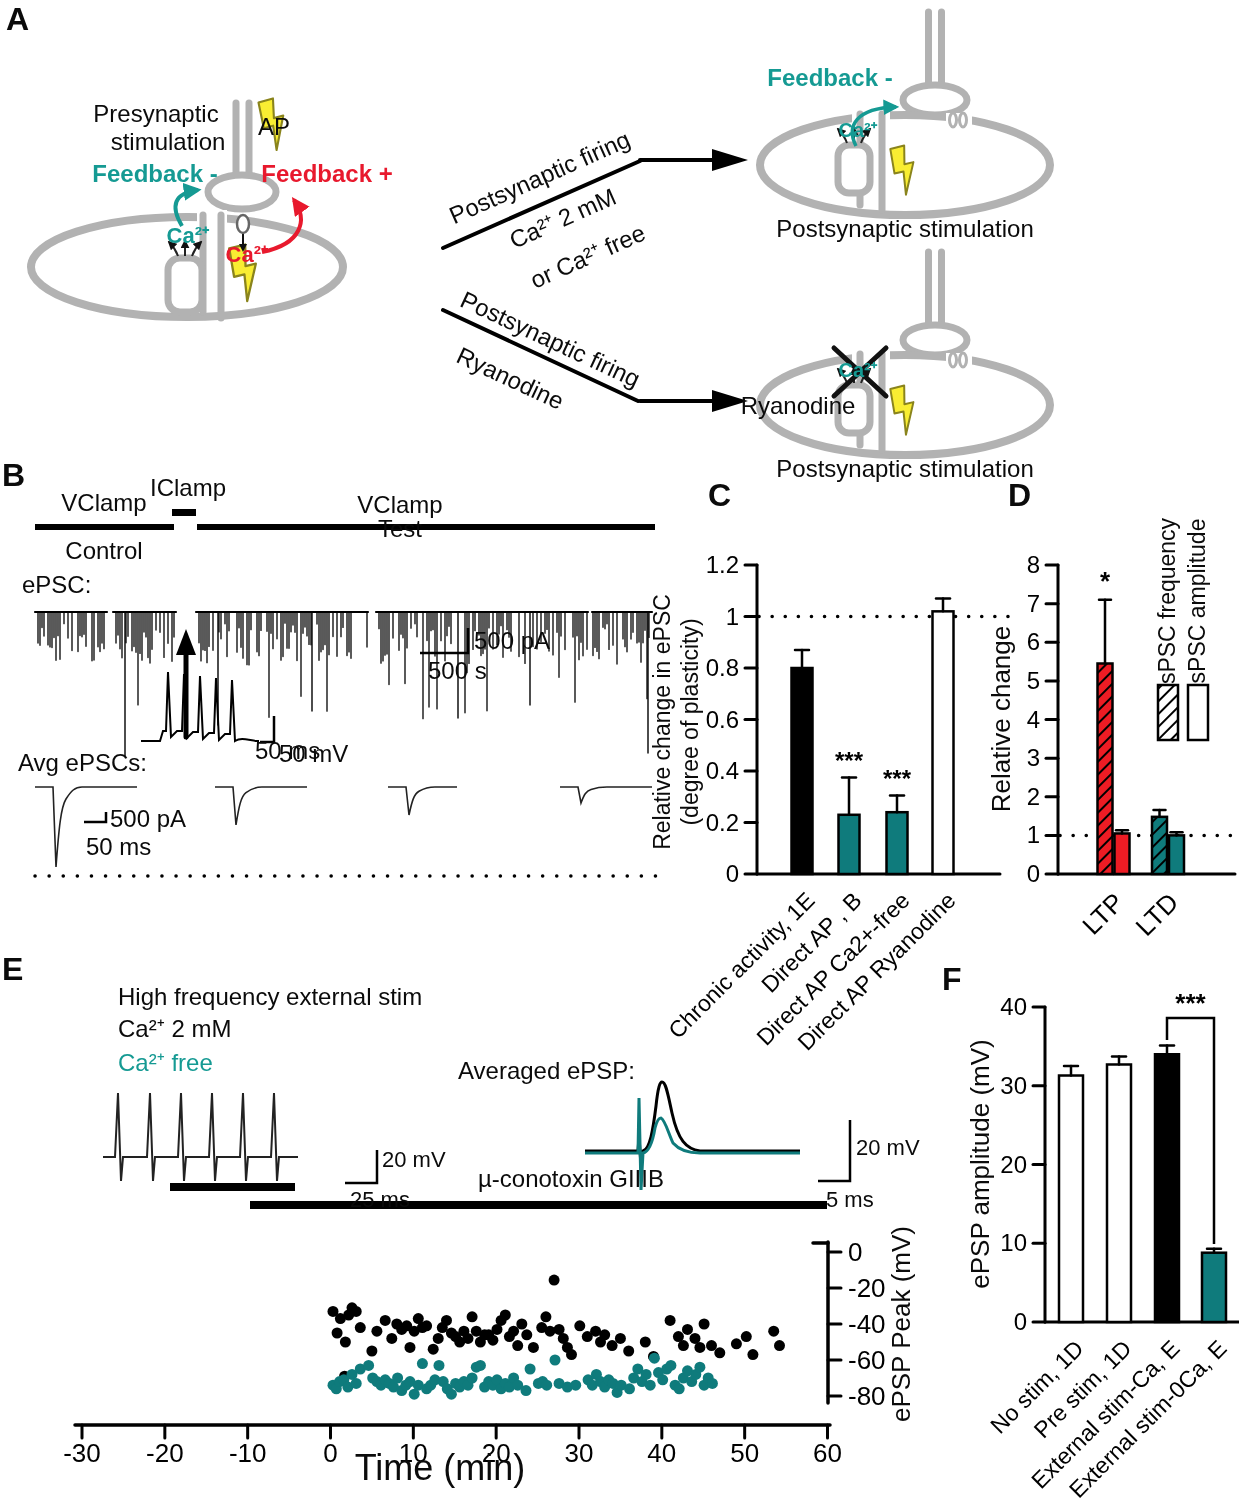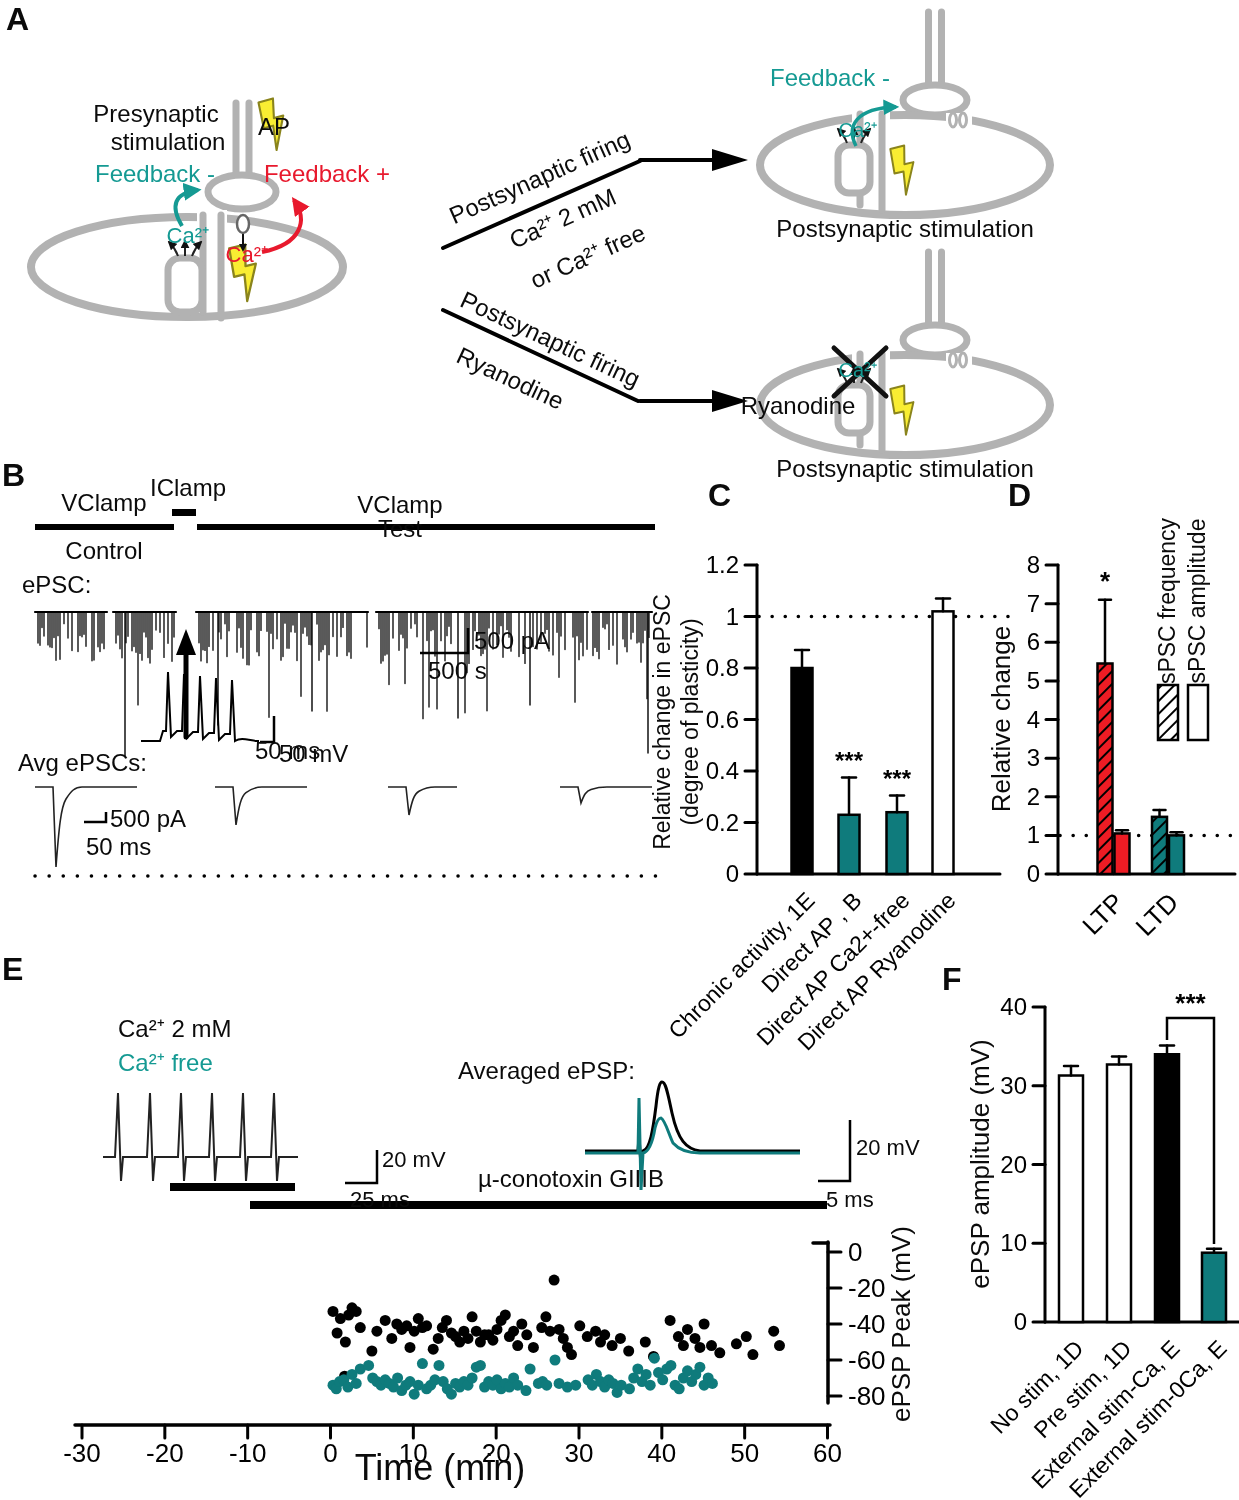--- a/index.html
+++ b/index.html
@@ -3,21 +3,21 @@
 <meta charset="utf-8">
 <style>
   body{margin:0;background:#fff}
   #canvas{position:relative;width:1239px;height:1500px;background:#fff;
           font-family:"Liberation Sans",sans-serif;color:#0b0b0b;overflow:hidden}
   #gfx{position:absolute;left:0;top:0}
   .lbl{position:absolute;line-height:1.12;white-space:nowrap}
   .c{transform:translate(-50%,-50%)}
   .r{transform:translate(-50%,-50%) rotate(-90deg)}
   .d{transform:translate(-50%,-50%) rotate(var(--r))}
-  .b{font-weight:400}
+  .b{font-weight:700}
   .teal{color:var(--teal-text)}
   .red{color:var(--red)}
   .f20{font-size:20px}.f22{font-size:22px}.f23{font-size:23px}.f24{font-size:24px}
   .f26{font-size:26px}.f28{font-size:36px}
   .plabel{font-size:32px;font-weight:700}
 </style>
 </head>
 <body>
 
 <div id="canvas" style="--teal-text: #159a93; --red: #e8192d;">
@@ -669,20 +669,21 @@
   <div class="lbl f24" style="left:255px;top:738px">50 ms</div>
   <div class="lbl f24" style="left:110px;top:806px">500 pA</div>
   <div class="lbl f24" style="left:86px;top:834px">50 ms</div>
 
   <div class="lbl r f23" style="left:663px;top:722px">Relative change in ePSC</div>
   <div class="lbl r f23" style="left:691px;top:722px">(degree of plasticity)</div>
   <div class="lbl r f26" style="left:1002px;top:719px">Relative change</div>
   <div class="lbl r f23" style="left:1168px;top:601px">sPSC frequency</div>
   <div class="lbl r f23" style="left:1198px;top:601px">sPSC amplitude</div>
 
+  <div class="lbl f24" style="left:118px;top:984px">High frequency external stim</div>
   <div class="lbl f24" style="left:118px;top:1016px">Ca²⁺ 2 mM</div>
   <div class="lbl f24 teal" style="left:118px;top:1050px">Ca²⁺ free</div>
   <div class="lbl f24" style="left:458px;top:1058px">Averaged ePSP:</div>
   <div class="lbl f24" style="left:478px;top:1166px">µ-conotoxin GIIIB</div>
   <div class="lbl f22" style="left:382px;top:1148px">20 mV</div>
   <div class="lbl f22" style="left:350px;top:1188px">25 ms</div>
   <div class="lbl f22" style="left:856px;top:1136px">20 mV</div>
   <div class="lbl f22" style="left:826px;top:1188px">5 ms</div>
   <div class="lbl c f28" style="left:440px;top:1468px">Time (min)</div>
   <div class="lbl r f26" style="left:902px;top:1324px">ePSP Peak (mV)</div>

